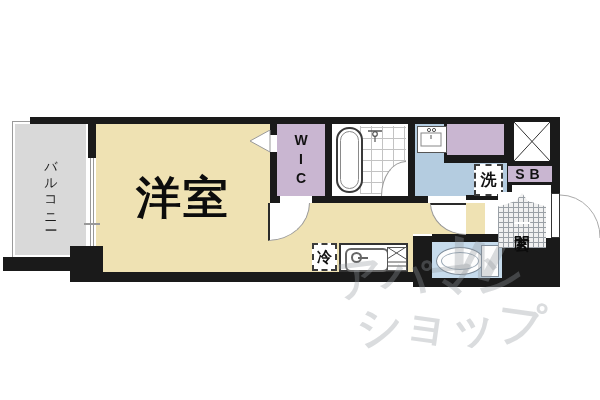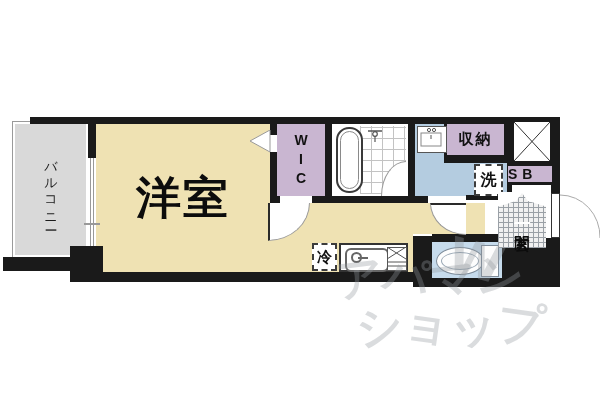--- a/index.html
+++ b/index.html
@@ -19,21 +19,21 @@
     display:flex;flex-direction:row;align-items:center;justify-content:center;
     font-size:45px;font-weight:800;color:#0c0c0c;line-height:1.2;letter-spacing:2px;}
   .balcony-label{position:absolute;left:13px;top:122px;width:75px;height:135px;
     display:flex;align-items:center;justify-content:center;font-size:13px;color:#1a1a1a;letter-spacing:3px;}
   .wic-label{position:absolute;left:277px;top:124px;width:48px;height:72px;
     display:flex;align-items:center;justify-content:center;font-size:14px;font-weight:bold;color:#111;letter-spacing:3px;}
   .storage-label{position:absolute;left:447px;top:124px;width:57px;height:31px;
     display:flex;align-items:center;justify-content:center;font-size:15px;font-weight:600;color:#111;letter-spacing:2px;}
   .sb-label{position:absolute;left:508px;top:163px;width:44px;height:22px;background:var(--purple);
     border-top:3px solid var(--wall);border-bottom:3px solid var(--wall);box-sizing:border-box;
-    display:flex;align-items:center;font-size:14px;font-weight:bold;color:#111;letter-spacing:5px;}
+    display:flex;align-items:center;justify-content:center;font-size:14px;font-weight:bold;color:#111;letter-spacing:5px;}
   .genkan{position:absolute;left:498px;top:192px;width:48px;height:56px;background:#fff;}
   .genkan .tiles{position:absolute;inset:0;
     background:repeating-linear-gradient(0deg,#9aa0a6 0 1px,transparent 1px 5px),
                repeating-linear-gradient(90deg,#9aa0a6 0 1px,transparent 1px 5px),#f1f1f1;
     clip-path:polygon(0 26%,38% 16%,50% 2%,62% 16%,100% 26%,100% 100%,0 100%);}
   .genkan-label{position:absolute;left:50%;top:56%;transform:translate(-50%,-50%);
     writing-mode:vertical-rl;text-orientation:upright;font-size:15px;font-weight:bold;color:#0c0c0c;
     background:#fff;padding:1px 0;line-height:1.05;}
   .dashedbox{position:absolute;background:#fff;border:2px dashed #3c3c3c;box-sizing:border-box;
     display:flex;align-items:center;justify-content:center;font-weight:600;color:#111;}
@@ -189,23 +189,20 @@
 
   <div class="room-label">
     <div>洋室</div>
   </div>
   <div class="balcony-label">
     <span class="vtext">バルコニー</span>
   </div>
   <div class="wic-label">
     <span class="vtext">WIC</span>
   </div>
-  <div class="storage-label">
-    <span>収納</span>
-  </div>
   <div class="sb-label">
     <span>SB</span>
   </div>
 
   <div class="wm" style="left:448px;top:232px;font-size:50px;transform:rotate(14deg);">W</div>
   <div class="wm" style="left:336px;top:246px;font-size:46px;"><span>ア</span><span>パ</span><span>マ</span><span>ン</span></div>
   <div class="wm" style="left:356px;top:294px;font-size:46px;"><span>シ</span><span>ョ</span><span>ッ</span><span>プ</span></div>
 </div>
 
 </body></html>

